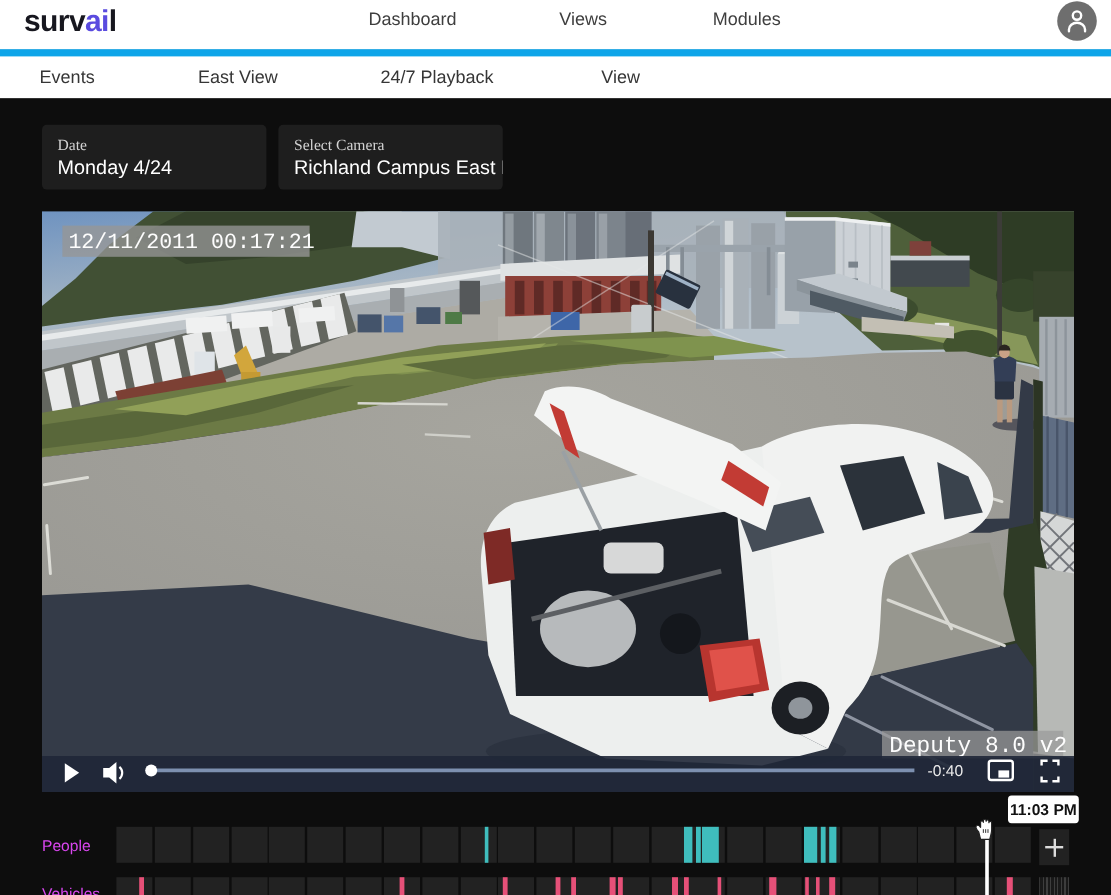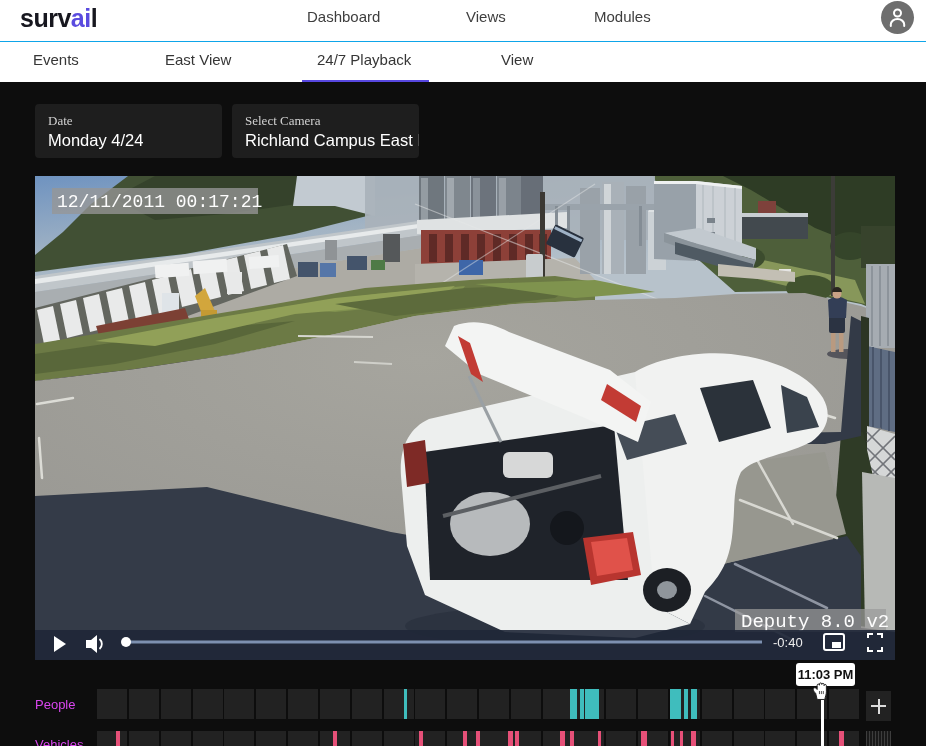--- a/index.html
+++ b/index.html
@@ -7,38 +7,38 @@
     font-family:"Liberation Sans", sans-serif; }
   #page { position:relative; width:926px; height:746px; }
   #hdr { position:absolute; left:0; top:0; width:926px; height:41px; background:#fff; }
   #logo { position:absolute; left:20px; top:4px; font-size:25px; font-weight:bold;
     letter-spacing:-0.5px; color:#17171f; }
   #logo .p { color:#5a4bdf; }
   .nav1 { position:absolute; top:8px; font-size:15px; color:#3e3e3e; }
   #avatar { position:absolute; left:881px; top:1px; width:33px; height:33px;
     border-radius:50%; background:#6e6e6e; }
   #subnav { position:absolute; left:0; top:41px; width:926px; height:41px; background:#fff;
-    border-top:1px solid #0ea5e9; }
+    border-top:6px solid #0ea5e9; }
   .nav2 { position:absolute; top:9px; font-size:15px; color:#363636; }
   #underline { position:absolute; left:302px; top:38px; width:127px; height:3px; background:#5747e0; }
   #dark { position:absolute; left:0; top:82px; width:926px; height:664px; background:#0d0d0d; }
   .dd { position:absolute; top:22px; width:187px; height:54px; background:#1e1e1e;
     border-radius:4px; overflow:hidden; }
   .dd .lab { position:absolute; left:13px; top:9px; font-size:13px; color:#d2d2d2;font-family:Liberation Serif, serif; }
   .dd .val { position:absolute; left:13px; top:27px; font-size:16.5px; color:#fff; white-space:nowrap; }
   #video { position:absolute; left:35px; top:94px; width:860px; height:484px; }
   .tl-label { position:absolute; font-size:13px; color:#d946ef; }
   .row { position:absolute; left:97px; height:30px; }
   .cell { position:absolute; top:0; width:30px; height:30px; background:#222222; }
   .bar-t { position:absolute; background:#3fbdbd; height:30px; top:0; }
   .bar-p { position:absolute; background:#e65078; height:30px; top:0; }
   #plus { position:absolute; left:866px; top:609px; width:25px; height:30px; background:#222; }
   #plus .h { position:absolute; left:5px; top:14px; width:15px; height:2px; background:#dcdcdc; }
   #plus .v { position:absolute; left:11.5px; top:7.5px; width:2px; height:15px; background:#dcdcdc; }
-  #tooltip { position:absolute; left:796px; top:581px; width:59px; height:23px; background:#fff;
+  #tooltip { position:absolute; left:840px; top:581px; width:59px; height:23px; background:#fff;
     border-radius:3px; color:#111; font-size:13px; font-weight:bold; text-align:center; line-height:23px; }
   #playhead { position:absolute; left:821px; top:606px; width:3px; height:58px; background:#fff; }
   #vstripes { position:absolute; left:866px; top:649px; width:25px; height:15px;
     background:repeating-linear-gradient(90deg,#3d3d3d 0 1px,#191919 1px 3px); }
   #hand { position:absolute; left:811px; top:599px; }
 </style>
 </head>
 <body>
 <div id="page">
   <div id="hdr">

